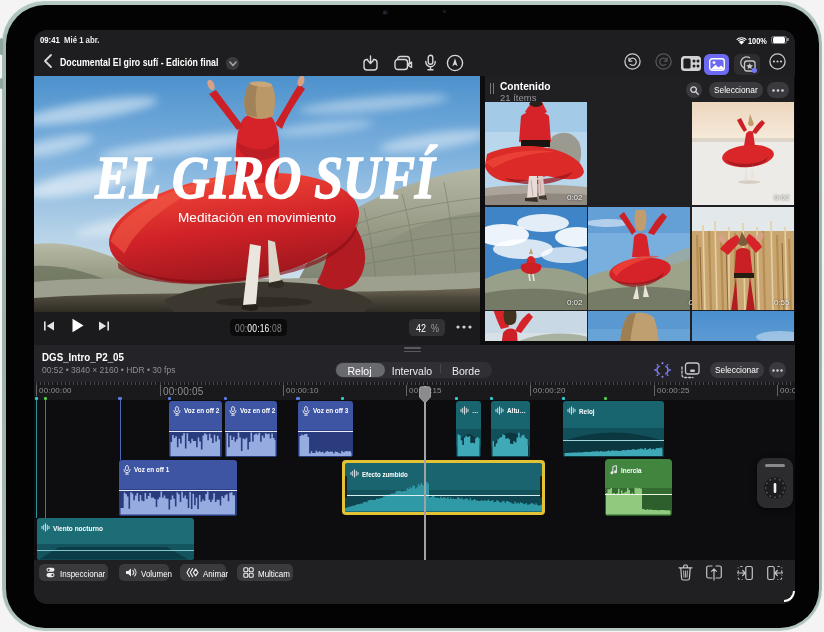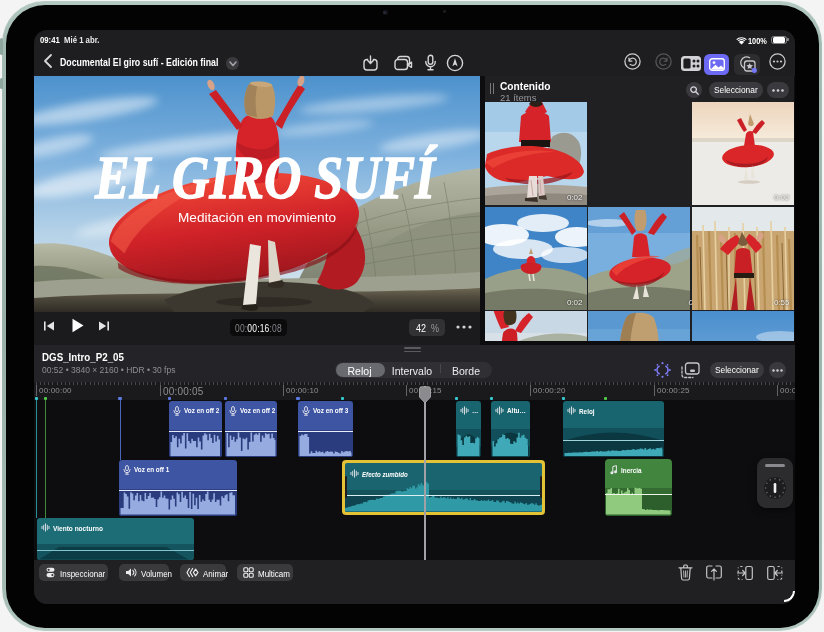--- a/index.html
+++ b/index.html
@@ -602,21 +602,21 @@
       <div class="abs" style="left:4px;top:5px;">
         <svg width="9" height="9" viewBox="0 0 9 9" style="">
           <g stroke="#e8e8ec" stroke-width="0.9" stroke-linecap="round">
             <path d="M1 3.4 L1 5.6 M2.7 2.2 L2.7 6.8 M4.5 0.8 L4.5 8.2 M6.3 2.2 L6.3 6.8 M8 3.4 L8 5.6"></path>
           </g>
         </svg>
       </div>
       <div class="abs" style="left:16px;top:6px;font-size:7.5px;font-weight:bold;color:#fff;transform:scaleX(.85);transform-origin:left;">Reloj</div>
     </div>
 <div class="abs" style="left:308px;top:430px;width:203px;height:54.5px;border-radius:4px;background:#e3c235;overflow:hidden;">
-      <div class="abs" style="left:3px;top:2.5px;width:197px;height:49.5px;border-radius:2px;background:#19646e;overflow:hidden;font-style:italic;">
+      <div class="abs" style="left:3px;top:2.5px;width:197px;height:49.5px;border-radius:2px;background:#19646e;overflow:hidden;">
         <div class="abs" style="left:0;top:27px;width:197px;height:6px;background:#14525c;"></div>
         <div class="abs" style="left:0;top:33px;width:197px;height:16.5px;background:#0e4550;"></div>
         <div class="abs" style="left:0;top:0;">
           <svg width="197" height="49.5" viewBox="0 0 197 49.5" style="">
             <path d="M0.0,48.5L0.0,45.1L1.4,45.1L1.4,44.6L2.8,44.6L2.8,43.9L4.2,43.9L4.2,43.8L5.6,43.8L5.6,43.3L7.0,43.3L7.0,42.8L8.4,42.8L8.4,42.8L9.8,42.8L9.8,42.0L11.2,42.0L11.2,41.5L12.6,41.5L12.6,40.9L14.0,40.9L14.0,41.2L15.4,41.2L15.4,40.6L16.8,40.6L16.8,40.4L18.2,40.4L18.2,39.0L19.6,39.0L19.6,38.8L21.0,38.8L21.0,39.3L22.4,39.3L22.4,37.4L23.8,37.4L23.8,37.0L25.2,37.0L25.2,37.1L26.6,37.1L26.6,36.7L28.0,36.7L28.0,37.1L29.4,37.1L29.4,36.9L30.8,36.9L30.8,35.5L32.2,35.5L32.2,36.1L33.6,36.1L33.6,35.4L35.0,35.4L35.0,34.9L36.4,34.9L36.4,34.9L37.8,34.9L37.8,33.5L39.2,33.5L39.2,33.2L40.6,33.2L40.6,31.8L42.0,31.8L42.0,32.1L43.4,32.1L43.4,31.4L44.8,31.4L44.8,31.3L46.2,31.3L46.2,30.4L47.6,30.4L47.6,30.6L49.0,30.6L49.0,30.6L50.4,30.6L50.4,28.2L51.8,28.2L51.8,27.7L53.2,27.7L53.2,27.7L54.6,27.7L54.6,27.7L56.0,27.7L56.0,28.4L57.4,28.4L57.4,28.3L58.8,28.3L58.8,27.7L60.2,27.7L60.2,28.0L61.6,28.0L61.6,25.3L63.0,25.3L63.0,26.1L64.4,26.1L64.4,24.1L65.8,24.1L65.8,25.3L67.2,25.3L67.2,22.8L68.6,22.8L68.6,22.7L70.0,22.7L70.0,25.5L71.4,25.5L71.4,24.3L72.8,24.3L72.8,21.1L74.2,21.1L74.2,22.4L75.6,22.4L75.6,19.9L77.0,19.9L77.0,21.8L78.4,21.8L78.4,22.8L79.8,22.8L79.8,20.0L81.2,20.0L81.2,19.0L82.6,19.0L82.6,20.7L84.0,20.7L84.0,34.4L85.4,34.4L85.4,33.9L86.8,33.9L86.8,32.4L88.2,32.4L88.2,33.0L89.6,33.0L89.6,34.7L91.0,34.7L91.0,34.5L92.4,34.5L92.4,35.0L93.8,35.0L93.8,35.2L95.2,35.2L95.2,33.4L96.6,33.4L96.6,35.1L98.0,35.1L98.0,34.2L99.4,34.2L99.4,34.6L100.8,34.6L100.8,35.4L102.2,35.4L102.2,34.1L103.6,34.1L103.6,35.7L105.0,35.7L105.0,34.5L106.4,34.5L106.4,36.0L107.8,36.0L107.8,35.3L109.2,35.3L109.2,35.9L110.6,35.9L110.6,35.9L112.0,35.9L112.0,34.2L113.4,34.2L113.4,34.8L114.8,34.8L114.8,36.1L116.2,36.1L116.2,34.8L117.6,34.8L117.6,36.6L119.0,36.6L119.0,36.2L120.4,36.2L120.4,35.2L121.8,35.2L121.8,35.8L123.2,35.8L123.2,37.3L124.6,37.3L124.6,35.1L126.0,35.1L126.0,37.2L127.4,37.2L127.4,37.2L128.8,37.2L128.8,36.0L130.2,36.0L130.2,37.2L131.6,37.2L131.6,37.4L133.0,37.4L133.0,38.1L134.4,38.1L134.4,38.1L135.8,38.1L135.8,37.0L137.2,37.0L137.2,37.9L138.6,37.9L138.6,37.2L140.0,37.2L140.0,37.8L141.4,37.8L141.4,37.7L142.8,37.7L142.8,36.6L144.2,36.6L144.2,37.9L145.6,37.9L145.6,37.7L147.0,37.7L147.0,37.1L148.4,37.1L148.4,38.9L149.8,38.9L149.8,39.1L151.2,39.1L151.2,37.3L152.6,37.3L152.6,37.7L154.0,37.7L154.0,39.2L155.4,39.2L155.4,39.4L156.8,39.4L156.8,38.2L158.2,38.2L158.2,37.8L159.6,37.8L159.6,39.7L161.0,39.7L161.0,37.9L162.4,37.9L162.4,38.2L163.8,38.2L163.8,39.0L165.2,39.0L165.2,39.6L166.6,39.6L166.6,40.5L168.0,40.5L168.0,40.7L169.4,40.7L169.4,38.5L170.8,38.5L170.8,40.5L172.2,40.5L172.2,39.4L173.6,39.4L173.6,40.6L175.0,40.6L175.0,39.3L176.4,39.3L176.4,40.0L177.8,40.0L177.8,40.8L179.2,40.8L179.2,41.2L180.6,41.2L180.6,40.0L182.0,40.0L182.0,41.7L183.4,41.7L183.4,41.4L184.8,41.4L184.8,40.7L186.2,40.7L186.2,40.1L187.6,40.1L187.6,40.8L189.0,40.8L189.0,41.7L190.4,41.7L190.4,40.2L191.8,40.2L191.8,42.1L193.2,42.1L193.2,42.7L194.6,42.7L194.6,42.1L196.0,42.1L196.0,41.8L197.0,41.8L197.0,48.5 Z" fill="#2f9aa6"></path>
           </svg>
         </div>
         <div class="abs" style="left:0;top:32.2px;width:197px;height:1.3px;background:#d8f0f2;"></div>
         <div class="abs" style="left:5px;top:6px;">
           <svg width="9" height="9" viewBox="0 0 9 9" style="">

